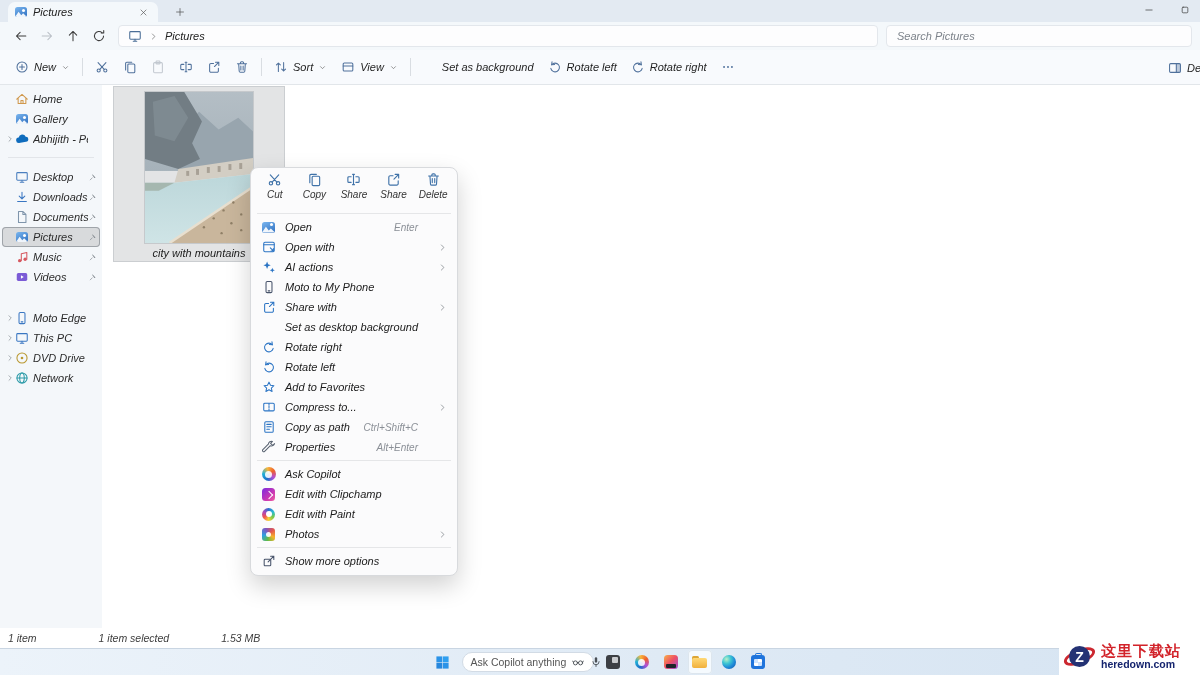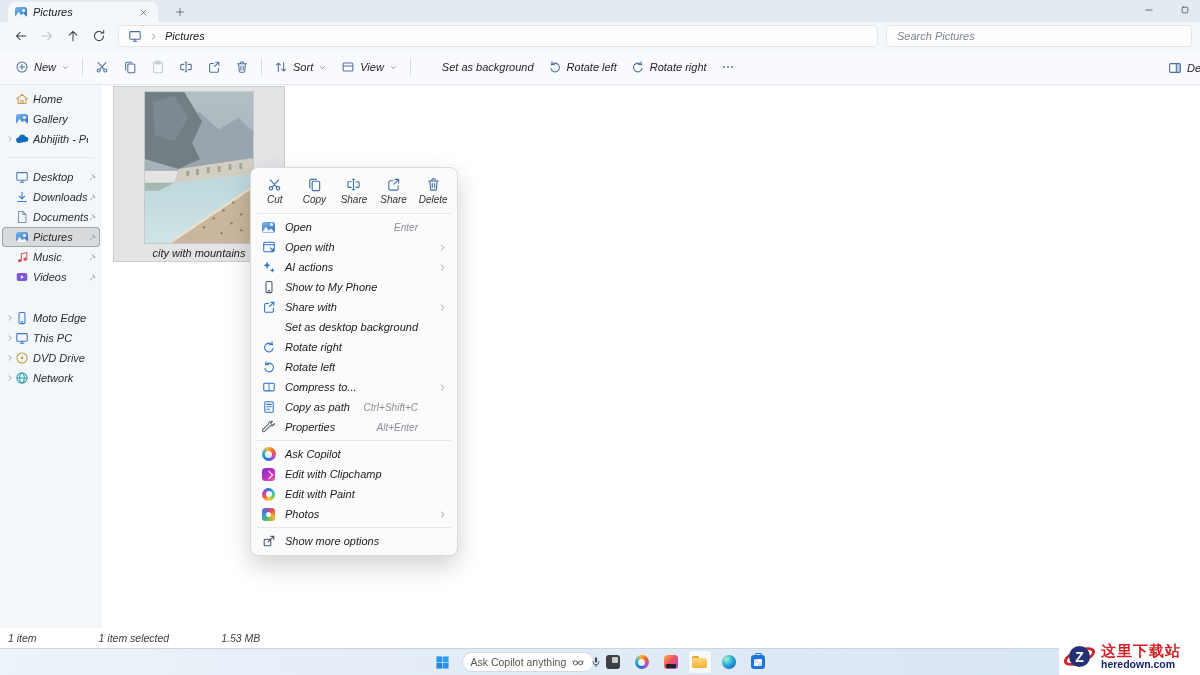--- a/index.html
+++ b/index.html
@@ -50,21 +50,21 @@
   .side-item .ci-imgblue { width:12px; height:10px; }
 
   .main { flex:1; position:relative; background:#fff; }
   .tile { position:absolute; left:11px; top:1px; width:172px; height:176px; background:#e3e4e5; border:1px solid #cbced1; display:flex; flex-direction:column; align-items:center; }
   .thumb { width:110px; height:153px; margin-top:4px; display:block; border:1px solid #c6c9cc; }
   .tile-label { margin-top:3px; color:#222; }
 
   
   .menu { position:absolute; left:148px; top:82px; width:208px; background:#fbfbfc; border:1px solid #d8dadd; border-radius:8px; box-shadow:0 10px 24px rgba(0,0,0,.18); padding:4px; z-index:20; }
   .menu-quick { display:flex; height:38px; }
-  .mq { flex:1; display:flex; flex-direction:column; align-items:center; justify-content:center; gap:2px; border-radius:4px; font-size:10px; color:#333; }
+  .mq { flex:1; display:flex; flex-direction:column; align-items:center; gap:2px; border-radius:4px; font-size:10px; color:#333; }
   .mq .ic { width:15px; height:15px; color:#3f72a8; }
   .menu-sep { height:1px; background:#e5e6e8; margin:3px 2px; }
   .mi { height:20px; display:flex; align-items:center; padding:0 6px; border-radius:4px; }
   .mi-ico { width:15px; display:flex; justify-content:center; }
   .mi-lbl { flex:1; margin-left:9px; color:#1b1b1b; white-space:nowrap; }
   .mi-sc { font-size:10px; color:#8a8f96; margin-right:20px; }
   .mi-sub { color:#6f747a; display:flex; }
 
   
   .taskbar { position:absolute; left:0; right:0; bottom:0; height:27px; background:linear-gradient(90deg,#ecf3fa,#dfeaf5 55%,#d6e4f2); border-top:1px solid #c9d5e2; display:flex; align-items:center; justify-content:center; gap:7px; }
@@ -928,21 +928,21 @@
             </div>
 
             <div class="mi">
               <span class="mi-ico">
                 <span style="display: flex; color: rgb(71, 83, 106);">
                   <svg class="ic">
                     <use href="#i-phone"></use>
                   </svg>
                 </span>
               </span>
-              <span class="mi-lbl">Show to My Phone</span>
+              <span class="mi-lbl">Moto to My Phone</span>
               <span class="mi-sc"></span>
               <span class="mi-sub" style="visibility: hidden;">
                 <svg class="ic xs">
                   <use href="#i-chev-right"></use>
                 </svg>
               </span>
             </div>
 
             <div class="mi">
               <span class="mi-ico">
@@ -1005,20 +1005,36 @@
               </span>
               <span class="mi-lbl">Rotate left</span>
               <span class="mi-sc"></span>
               <span class="mi-sub" style="visibility: hidden;">
                 <svg class="ic xs">
                   <use href="#i-chev-right"></use>
                 </svg>
               </span>
             </div>
 
+            <div class="mi">
+              <span class="mi-ico">
+                <span style="display: flex; color: rgb(43, 116, 196);">
+                  <svg class="ic">
+                    <use href="#i-star"></use>
+                  </svg>
+                </span>
+              </span>
+              <span class="mi-lbl">Add to Favorites</span>
+              <span class="mi-sc"></span>
+              <span class="mi-sub" style="visibility: hidden;">
+                <svg class="ic xs">
+                  <use href="#i-chev-right"></use>
+                </svg>
+              </span>
+            </div>
 
             <div class="mi">
               <span class="mi-ico">
                 <span style="display: flex; color: rgb(43, 116, 196);">
                   <svg class="ic">
                     <use href="#i-zip"></use>
                   </svg>
                 </span>
               </span>
               <span class="mi-lbl">Compress to...</span>

